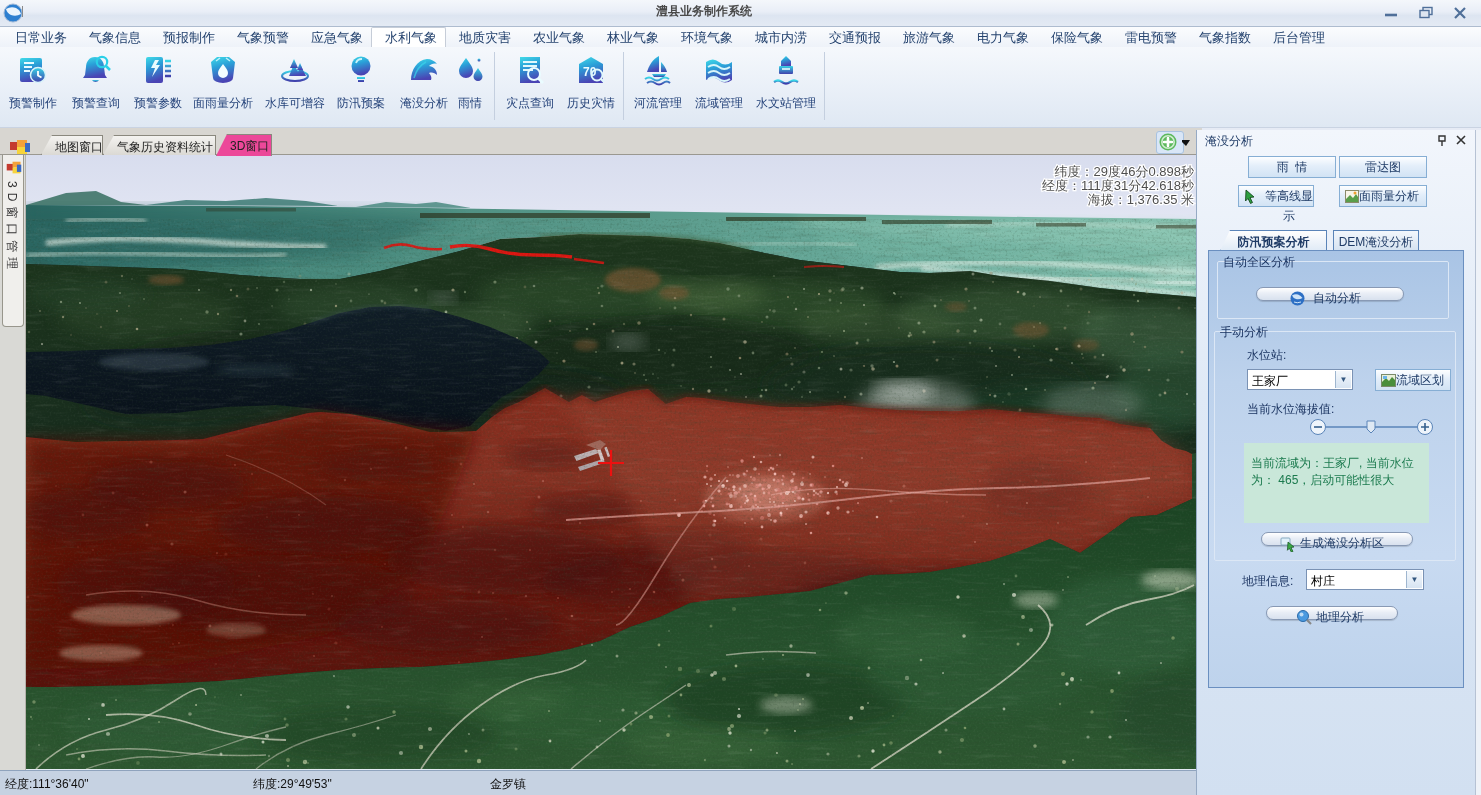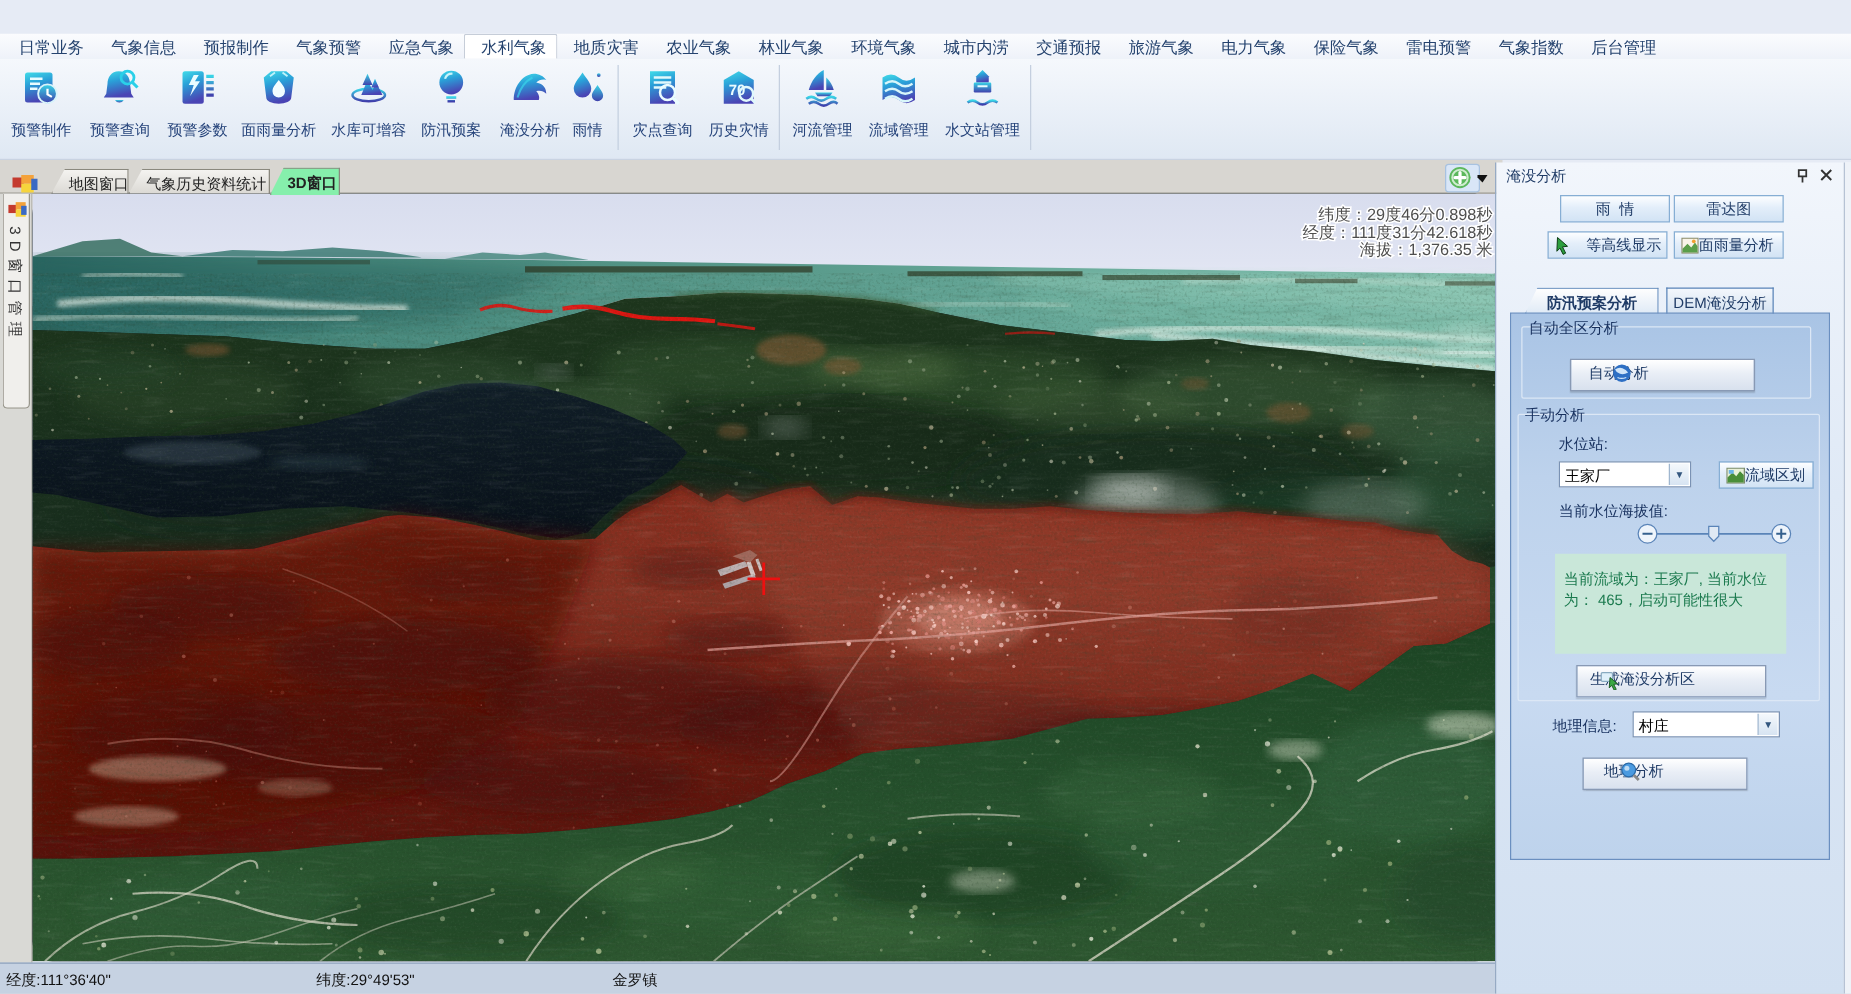--- a/index.html
+++ b/index.html
@@ -19,45 +19,62 @@
 #ribbon{position:absolute;left:0;top:47px;width:1481px;height:81px;
  background:linear-gradient(180deg,#f5f8fc 0%,#eaf0f8 50%,#dfe8f3 100%);
  border-bottom:1px solid #c9d3e2;}
 .rsep{position:absolute;top:5px;height:68px;width:1px;background:#c4cfdf;}
 .ritem{position:absolute;top:7px;text-align:center;}
 .ritem .ic{margin:0 auto;width:32px;height:32px;}
 .ritem .lb{margin-top:5px;font-size:12px;color:#25437a;white-space:nowrap;}
 
 #tabstrip{position:absolute;left:0;top:128px;width:1202px;height:27px;background:#d8d6d1;border-bottom:1px solid #9a9890;}
 .dtab{position:absolute;top:7px;height:20px;font-size:12px;color:#222;background:linear-gradient(180deg,#f4f3f0,#dbd9d4);border:1px solid #8a887e;border-bottom:none;padding:3px 6px 0 13px;clip-path:polygon(11px 0,100% 0,100% 100%,0 100%);white-space:nowrap;}
-#dtab3{background:#86efac;font-weight:bold;top:6px;height:22px;z-index:3;}
+#dtab3{background:#ec4899;font-weight:normal;top:6px;height:22px;z-index:3;}
 
 #leftstrip{position:absolute;left:0;top:155px;width:26px;height:617px;background:#d9d9d5;border-right:1px solid #b4b2ac;}
 #vtab{position:absolute;left:2px;top:0px;width:22px;height:172px;background:#f0efec;border:1px solid #98968c;border-radius:0 0 4px 4px;border-top:none;}
 #vtab .vt{position:absolute;left:17px;top:26px;transform-origin:0 0;transform:rotate(90deg);font-size:12px;color:#333;white-space:nowrap;letter-spacing:5px;}
 
 #map{position:absolute;left:26px;top:155px;width:1170px;height:614px;background:#0d1a24;border-radius:16px;}
 
 #statusbar{position:absolute;left:0;top:770px;width:1196px;height:25px;background:#c6d2e2;border-top:1px solid #8fa3bd;font-size:12px;color:#111;}
 #statusbar span{position:absolute;top:5px;}
 
 #panel{position:absolute;left:1196px;top:130px;width:285px;height:665px;background:linear-gradient(180deg,#f2f6fc,#dfe9f6 40%,#d2e0f1);border-left:1px solid #96aac4;}
 #ptitle{position:absolute;left:8px;top:3px;font-size:12px;color:#1f3b66;}
 #pwrap{position:absolute;left:11px;top:120px;width:256px;height:438px;border:1px solid #6a8fc0;background:linear-gradient(180deg,#a9c4e5,#bdd2ec 30%,#c8daf1 70%,#bed3ec);}
 .pbtn{position:absolute;height:22px;background:linear-gradient(180deg,#fdfeff,#e3eefa 45%,#d2e3f4);border:1px solid #86aed4;font-size:12px;color:#1f3b66;text-align:center;line-height:20px;}
-.wbtn{position:absolute;height:26px;background:linear-gradient(180deg,#ffffff,#e9eef6 45%,#d8e1ee);border:1px solid #8899b4;border-radius:0;font-size:12px;color:#1f3b66;text-align:left;line-height:20px;box-shadow:0 1px 1px rgba(0,0,0,.15);}
+.wbtn{position:absolute;height:14px;background:linear-gradient(180deg,#ffffff,#e9eef6 45%,#d8e1ee);border:1px solid #8899b4;border-radius:11px;font-size:12px;color:#1f3b66;text-align:center;line-height:20px;box-shadow:0 1px 1px rgba(0,0,0,.15);}
 .ptab{position:absolute;top:100px;height:21px;font-size:12px;color:#1f3b66;text-align:center;}
 .grp{position:absolute;border:1px solid #dce7f5;border-radius:2px;}
 .grplab{position:absolute;font-size:12px;color:#17305e;background:transparent;}
 .combo{position:absolute;height:21px;background:#fff;border:1px solid #7a92b4;font-size:12px;color:#000;}
 .combo .arr{position:absolute;right:1px;top:1px;width:16px;height:17px;background:linear-gradient(180deg,#f4f8fc,#d7e4f2);border-left:1px solid #9fb6cf;text-align:center;font-size:8px;color:#33567e;line-height:17px;}
 .lab{position:absolute;font-size:12px;color:#17305e;white-space:nowrap;}
 </style></head>
 <body>
 <div id="win">
+  <div id="titlebar">
+    <svg style="position:absolute;left:3px;top:3px" width="22" height="20" viewBox="0 0 22 20">
+        <circle cx="10" cy="10" r="9" fill="#2d7fd0"></circle>
+        <path d="M3,6 Q8,3 13,5 Q17,7 18,11 Q13,14 8,12 Q4,10 3,6Z" fill="#eaf4fd"></path>
+        <circle cx="10" cy="10" r="9" fill="none" stroke="#9fb8d6"></circle>
+      </svg>
+    <div style="position:absolute;left:22px;top:6px;width:1px;height:11px;background:#8a8a8a"></div>
+    <div id="title">澧县业务制作系统</div>
+    <svg style="position:absolute;left:1384px;top:6px" width="90" height="14" viewBox="0 0 90 14">
+        <path d="M1,9 h12" stroke="#4f6f99" stroke-width="2.6"></path>
+        <g stroke="#4f6f99" fill="none" stroke-width="1.4">
+          <rect x="39" y="1.5" width="9" height="7"></rect>
+          <rect x="36" y="4.5" width="9" height="7" fill="#dde5f0"></rect>
+        </g>
+        <path d="M71,2 l10,10 M81,2 l-10,10" stroke="#4f6f99" stroke-width="2.2"></path>
+      </svg>
+  </div>
   <div id="menubar">
     <div id="mi-active"></div>
     <span class="mi" style="left:15px">日常业务</span>
     <span class="mi" style="left:89px">气象信息</span>
     <span class="mi" style="left:163px">预报制作</span>
     <span class="mi" style="left:237px">气象预警</span>
     <span class="mi" style="left:311px">应急气象</span>
     <span class="mi" style="left:385px">水利气象</span>
     <span class="mi" style="left:459px">地质灾害</span>
     <span class="mi" style="left:533px">农业气象</span>
@@ -1232,21 +1249,21 @@
   </div>
   <div id="panel">
       <div style="position:absolute;right:0;top:0;width:6px;height:665px;background:#eef2f8;border-left:1px solid #b6c2d4"></div>
     <div id="ptitle">淹没分析</div>
     <svg style="position:absolute;left:238px;top:4px" width="34" height="13" viewBox="0 0 34 13">
         <path d="M4,2 h6 v5 h-6 z M7,7 v5" stroke="#333" stroke-width="1.4" fill="none"></path>
         <path d="M22,2 l8,8 M30,2 l-8,8" stroke="#333" stroke-width="1.6"></path>
       </svg>
     <div class="pbtn" style="left:51px;top:26px;width:88px">雨&nbsp;&nbsp;情</div>
     <div class="pbtn" style="left:142px;top:26px;width:88px">雷达图</div>
-    <div class="pbtn" style="left:41px;top:55px;width:96px;padding-left:26px"><svg style="position:absolute;left:4px;top:3px" width="15" height="15" viewBox="0 0 15 15">
+    <div class="pbtn" style="left:41px;top:55px;width:76px;padding-left:26px"><svg style="position:absolute;left:4px;top:3px" width="15" height="15" viewBox="0 0 15 15">
           <path d="M3,1 l8,7 -4,0.5 2.5,5 -2,1 -2.5,-5 -2.5,2.5 z" fill="#2c9e3f" stroke="#0d3d14" stroke-width="0.8"></path>
         </svg>等高线显示</div>
     <div class="pbtn" style="left:142px;top:55px;width:88px;padding-left:12px"><svg style="position:absolute;left:5px;top:4px" width="14" height="13" viewBox="0 0 14 13">
           <rect x="0.5" y="0.5" width="13" height="12" fill="#f8f4e8" stroke="#8a8a6a"></rect>
           <path d="M1,9 l4,-4 3,3 3,-4 2,3 v5 h-12 z" fill="#5a9e4a"></path>
           <circle cx="10" cy="3" r="1.5" fill="#f0a030"></circle>
         </svg>面雨量分析</div>
     <div class="ptab" style="left:23px;width:107px;background:linear-gradient(180deg,#fefefe,#dfeaf6);border:1px solid #5a84b8;border-bottom:none;font-weight:bold;clip-path:polygon(10px 0,100% 0,100% 100%,0 100%);padding-top:3px;">防汛预案分析</div>
     <div class="ptab" style="left:136px;width:86px;background:linear-gradient(180deg,#f3f7fc,#d4e2f1);border:1px solid #5a84b8;border-bottom:none;padding-top:3px;">DEM淹没分析</div>
     <div id="pwrap">

